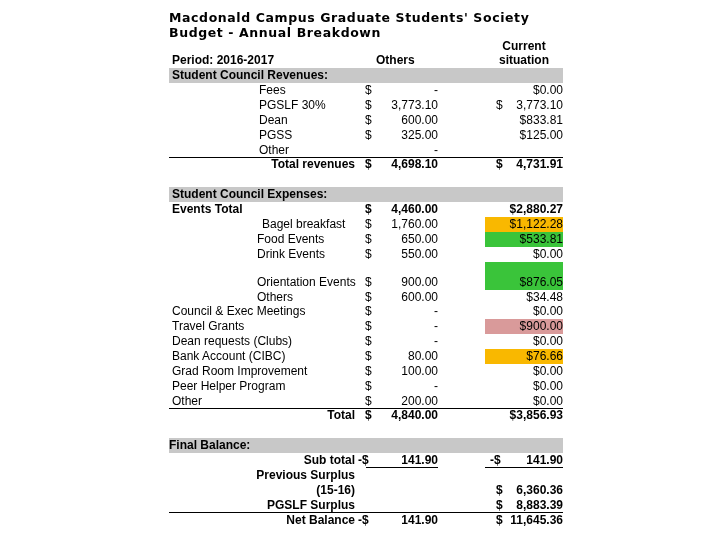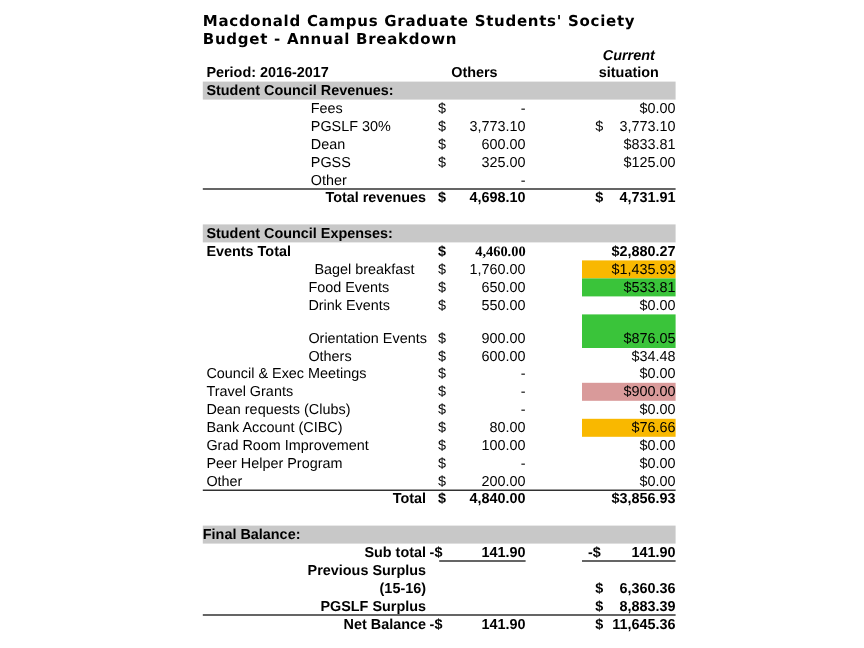--- a/index.html
+++ b/index.html
@@ -19,21 +19,21 @@
   .c-cur { left:483px; width:80px; text-align:right; }
   .c-curdollar { left:496px; }
 </style>
 </head>
 <body>
 
 <div class="title">Macdonald Campus Graduate Students' Society Budget - Annual Breakdown</div>
 
 <div class="abs b" style="left:172px;top:53px;">Period: 2016-2017</div>
 <div class="abs b" style="left:376px;top:53px;">Others</div>
-<div class="abs b" style="left:490px;top:39px;width:68px;text-align:center;font-style:italic;">Current</div>
+<div class="abs b" style="left:490px;top:39px;width:68px;text-align:center;">Current</div>
 <div class="abs b" style="left:490px;top:53px;width:68px;text-align:center;">situation</div>
 
 <div class="band" style="top:68px;"></div>
 <div class="abs b" style="left:172px;top:68px;">Student Council Revenues:</div>
 
 <div id="rev-rows">
     <div class="abs" style="left:259px;top:83px;">Fees</div>
     <div class="abs cell c-dollar" style="top:83px;">$</div>
     <div class="abs cell c-budget" style="top:83px;">-</div>
     <div class="abs cell c-cur" style="top:83px;">$0.00</div>
@@ -61,29 +61,29 @@
 <div class="abs b cell c-dollar" style="top:157px;">$</div>
 <div class="abs b cell c-budget" style="top:157px;">4,698.10</div>
 <div class="abs b cell c-curdollar" style="top:157px;">$</div>
 <div class="abs b cell c-cur" style="top:157px;">4,731.91</div>
 
 <div class="band" style="top:187px;"></div>
 <div class="abs b" style="left:172px;top:187px;">Student Council Expenses:</div>
 
 <div class="abs b" style="left:172px;top:202px;">Events Total</div>
 <div class="abs b cell c-dollar" style="top:202px;">$</div>
-<div class="abs b cell c-budget" style="top:202px;font-family:Liberation Serif, serif;">4,460.00</div>
+<div class="abs b cell c-budget" style="top:202px;">4,460.00</div>
 <div class="abs b cell c-cur" style="top:202px;">$2,880.27</div>
 
 <div id="event-rows">
     <div class="abs" style="left:485px;top:217px;width:78px;height:15px;background:#f9b800;"></div>
     <div class="abs" style="left:262px;top:217px;">Bagel breakfast</div>
     <div class="abs cell c-dollar" style="top:217px;">$</div>
     <div class="abs cell c-budget" style="top:217px;">1,760.00</div>
-    <div class="abs cell c-cur" style="top:217px;">$1,435.93</div>
+    <div class="abs cell c-cur" style="top:217px;">$1,122.28</div>
     <div class="abs" style="left:485px;top:232px;width:78px;height:15px;background:#3ac43a;"></div>
     <div class="abs" style="left:257px;top:232px;">Food Events</div>
     <div class="abs cell c-dollar" style="top:232px;">$</div>
     <div class="abs cell c-budget" style="top:232px;">650.00</div>
     <div class="abs cell c-cur" style="top:232px;">$533.81</div>
     <div class="abs" style="left:257px;top:247px;">Drink Events</div>
     <div class="abs cell c-dollar" style="top:247px;">$</div>
     <div class="abs cell c-budget" style="top:247px;">550.00</div>
     <div class="abs cell c-cur" style="top:247px;">$0.00</div>
     <div class="abs" style="left:485px;top:262px;width:78px;height:28px;background:#3ac43a;"></div>

